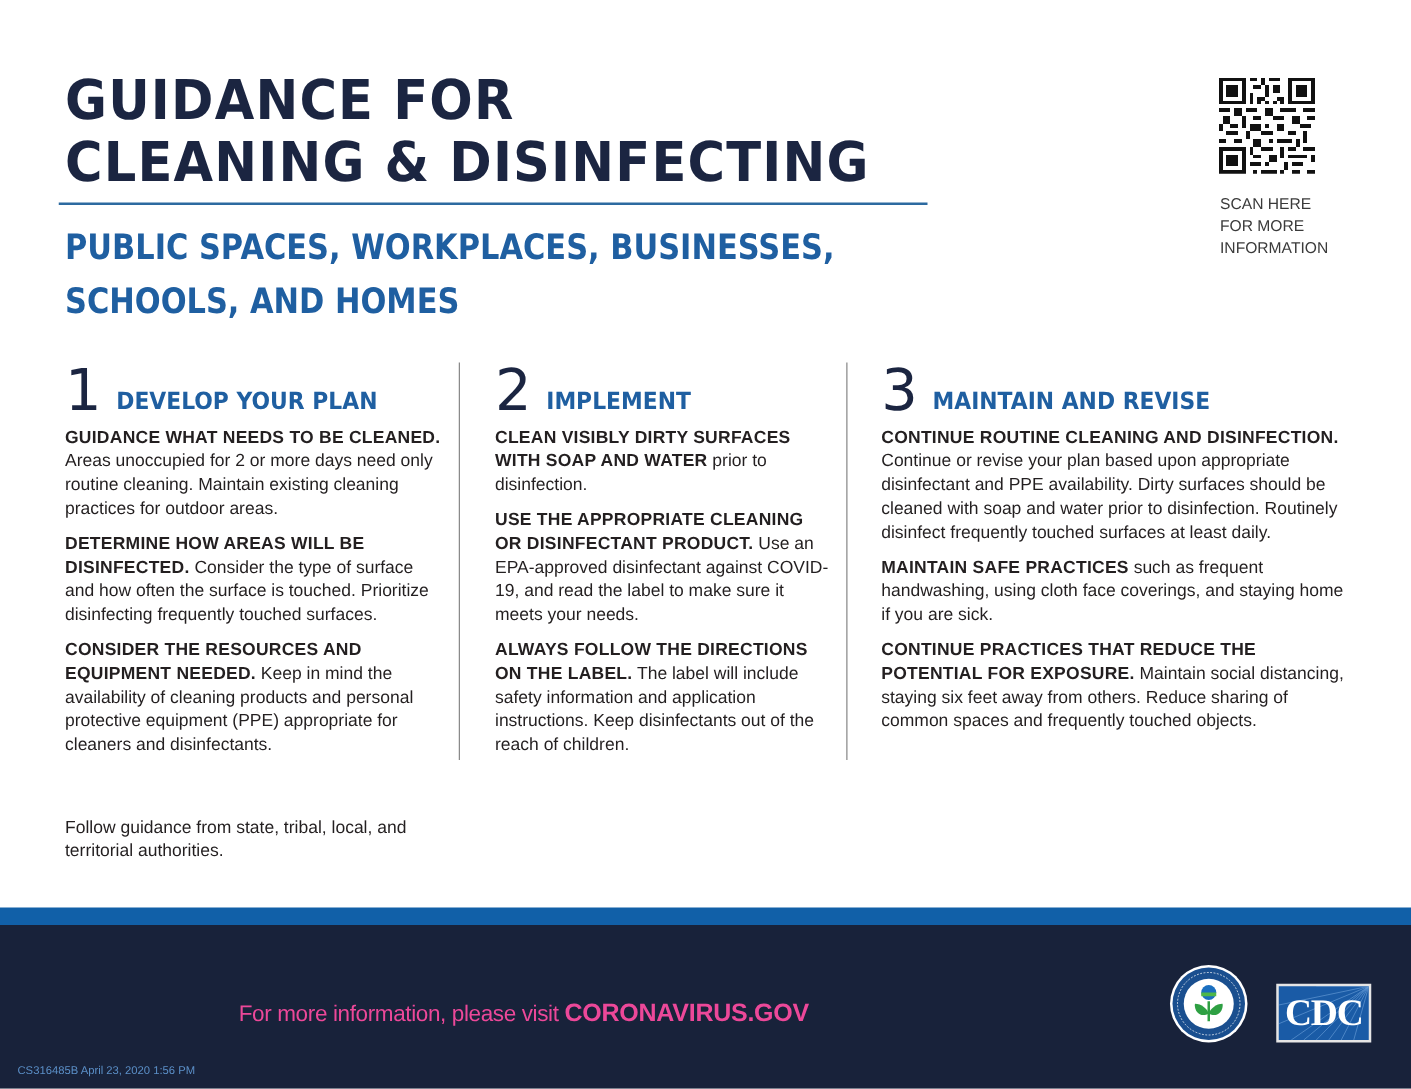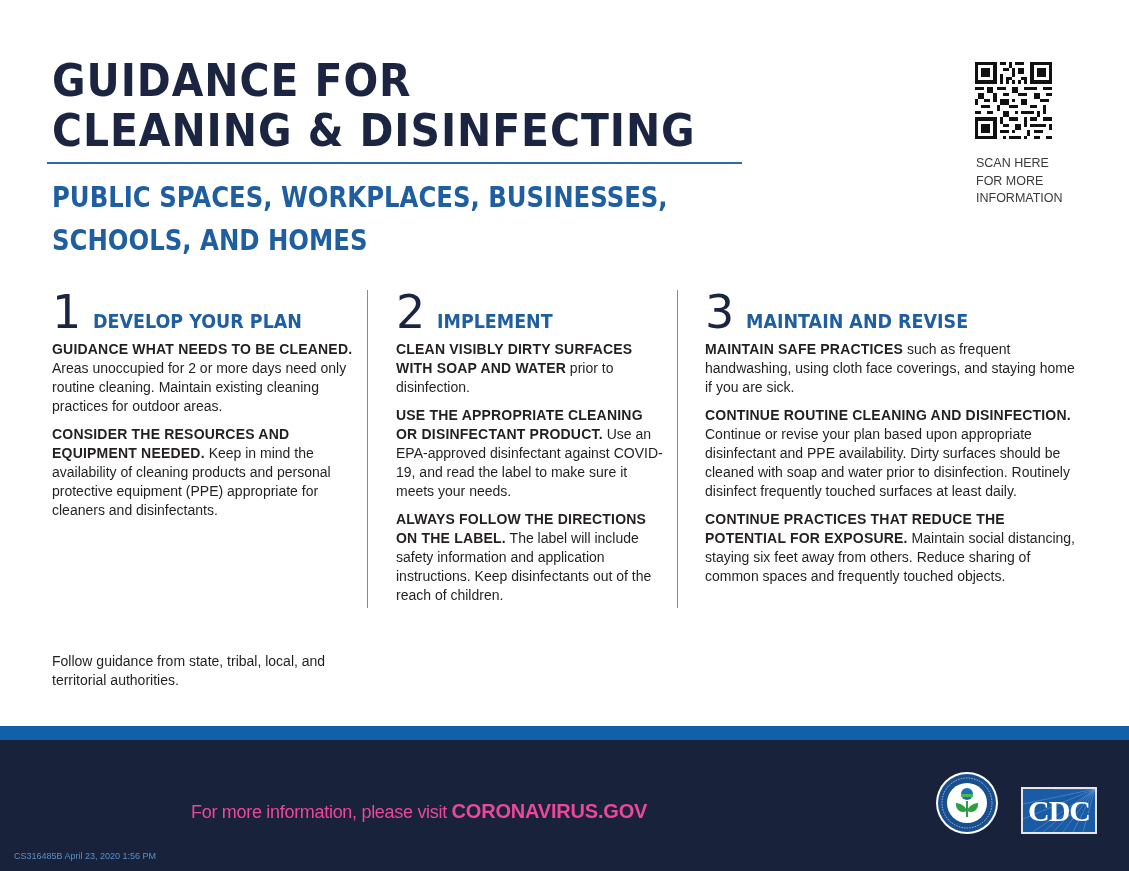--- a/index.html
+++ b/index.html
@@ -199,40 +199,41 @@
 
   <div class="divider d1"></div>
   <div class="divider d2"></div>
 
   <section class="col col1">
     <div class="step-head">
       <span class="step-num">1</span>
       <span class="step-title">DEVELOP YOUR PLAN</span>
     </div>
     <p class="para"><b>GUIDANCE WHAT NEEDS TO BE CLEANED.</b><span> Areas unoccupied for 2 or more days need only routine cleaning. Maintain existing cleaning practices for outdoor areas.</span></p>
+    <p class="para"><b>DETERMINE HOW AREAS WILL BE DISINFECTED.</b><span> Consider the type of surface and how often the surface is touched. Prioritize disinfecting frequently touched surfaces.</span></p>
     <p class="para"><b>CONSIDER THE RESOURCES AND EQUIPMENT NEEDED.</b><span> Keep in mind the availability of cleaning products and personal protective equipment (PPE) appropriate for cleaners and disinfectants.</span></p>
   </section>
 
   <section class="col col2">
     <div class="step-head">
       <span class="step-num">2</span>
       <span class="step-title">IMPLEMENT</span>
     </div>
     <p class="para"><b>CLEAN VISIBLY DIRTY SURFACES WITH SOAP AND WATER</b><span> prior to disinfection.</span></p>
     <p class="para"><b>USE THE APPROPRIATE CLEANING OR DISINFECTANT PRODUCT.</b><span> Use an EPA-approved disinfectant against COVID-19, and read the label to make sure it meets your needs.</span></p>
     <p class="para"><b>ALWAYS FOLLOW THE DIRECTIONS ON THE LABEL.</b><span> The label will include safety information and application instructions. Keep disinfectants out of the reach of children.</span></p>
   </section>
 
   <section class="col col3">
     <div class="step-head">
       <span class="step-num">3</span>
       <span class="step-title">MAINTAIN AND REVISE</span>
     </div>
+    <p class="para"><b>CONTINUE ROUTINE CLEANING AND DISINFECTION.</b><span> Continue or revise your plan based upon appropriate disinfectant and PPE availability. Dirty surfaces should be cleaned with soap and water prior to disinfection. Routinely disinfect frequently touched surfaces at least daily.</span></p>
     <p class="para"><b>MAINTAIN SAFE PRACTICES</b><span> such as frequent handwashing, using cloth face coverings, and staying home if you are sick.</span></p>
-    <p class="para"><b>CONTINUE ROUTINE CLEANING AND DISINFECTION.</b><span> Continue or revise your plan based upon appropriate disinfectant and PPE availability. Dirty surfaces should be cleaned with soap and water prior to disinfection. Routinely disinfect frequently touched surfaces at least daily.</span></p>
     <p class="para"><b>CONTINUE PRACTICES THAT REDUCE THE POTENTIAL FOR EXPOSURE.</b><span> Maintain social distancing, staying six feet away from others. Reduce sharing of common spaces and frequently touched objects.</span></p>
   </section>
 
   <p class="follow">Follow guidance from state, tribal, local, and territorial authorities.</p>
 
   <div class="stripe"></div>
   <footer class="footer"></footer>
 
   <div class="visit">
     <span>For more information, please visit </span><b>CORONAVIRUS.GOV</b>

